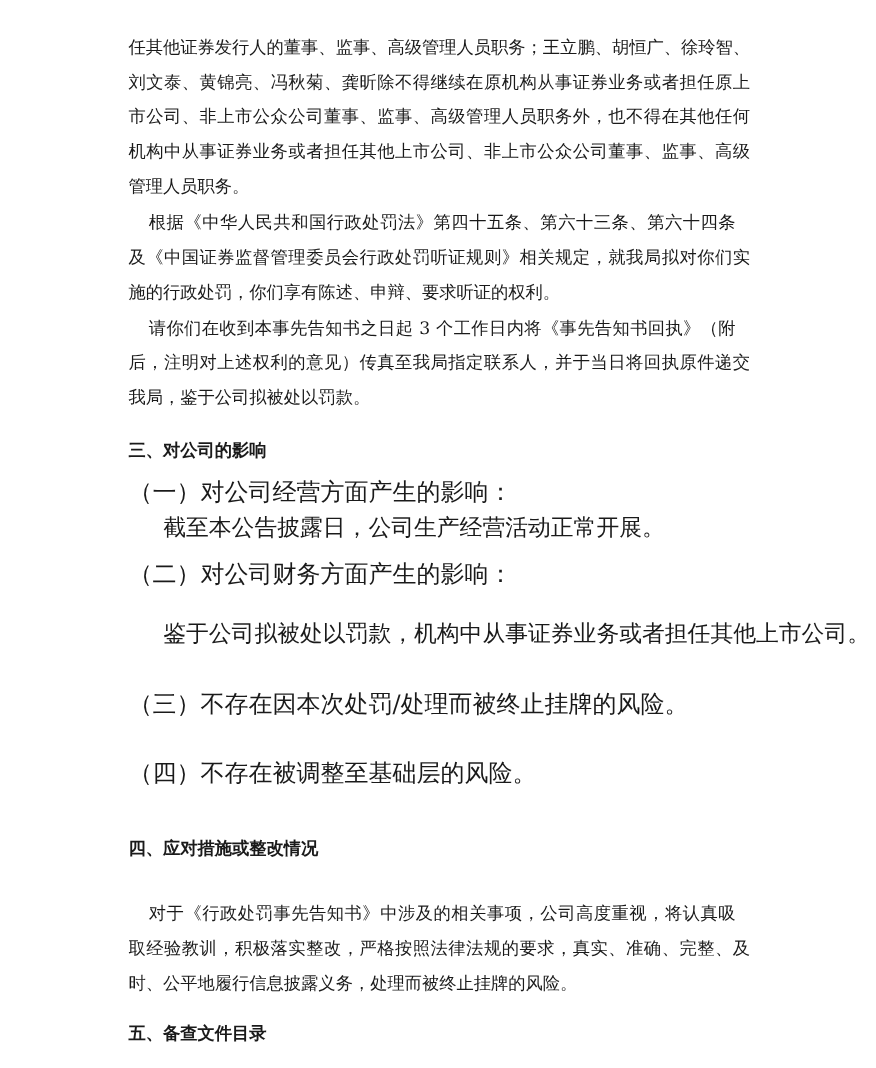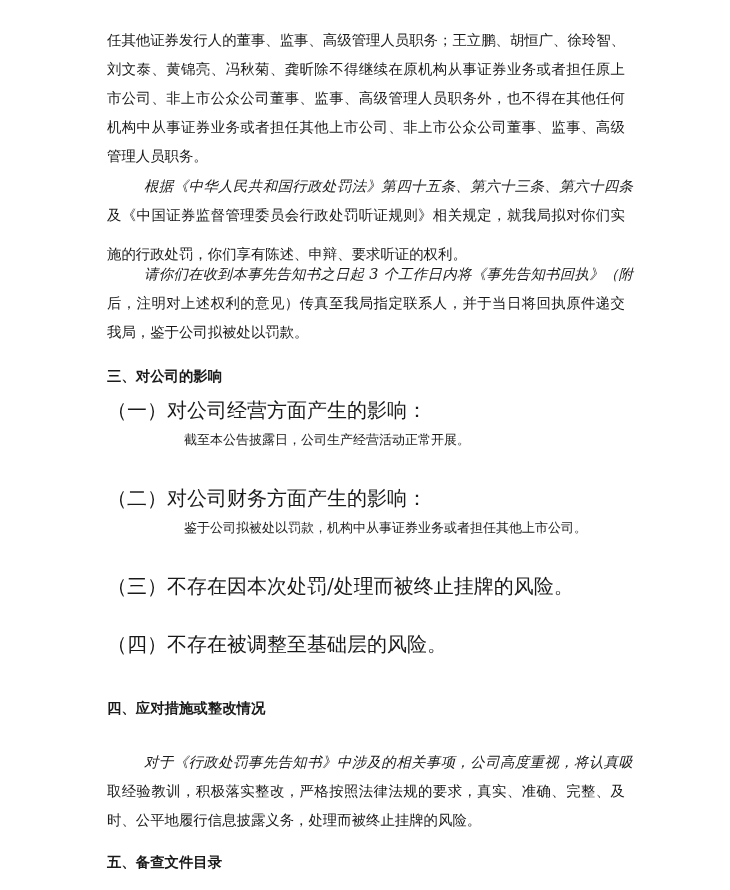--- a/index.html
+++ b/index.html
@@ -7,52 +7,52 @@
       width: 730px; height: 890px; overflow: hidden; position: relative;
       font-family: "DejaVu Serif", "Liberation Serif", serif;
       color: #1a1a1a;
     }
     .line {
       position: absolute; left: 107px; width: 518px;
       font-size: 14.4px; line-height: 20px; white-space: nowrap;
       text-align: justify; text-align-last: justify; margin-top: 20px;
     }
     .line.last { text-align-last: left; }
-    .indent { left: 144px; width: 489px; font-style: italic; }
+    .indent { left: 124px; width: 489px; }
     .heading {
       position: absolute; left: 107px;
       font-family: "DejaVu Sans", "Liberation Sans", sans-serif;
       font-weight: bold; font-size: 14.4px; line-height: 20px; white-space: nowrap; text-align: right;
     }
     .sub { position: absolute; left: 107px; font-size: 20px; line-height: 20px; white-space: nowrap; }
-    .subbody { position: absolute; left: 136px; font-size: 13px; line-height: 20px; white-space: nowrap; margin-left: 48px; }
+    .subbody { position: absolute; left: 136px; font-size: 19px; line-height: 20px; white-space: nowrap; }
   </style>
 </head>
 <body>
 
 <div>
 
   <div class="line" style="top:10px">任其他证券发行人的董事、监事、高级管理人员职务；王立鹏、胡恒广、徐玲智、</div>
   <div class="line" style="top:39px">刘文泰、黄锦亮、冯秋菊、龚昕除不得继续在原机构从事证券业务或者担任原上</div>
   <div class="line" style="top:68px">市公司、非上市公众公司董事、监事、高级管理人员职务外，也不得在其他任何</div>
   <div class="line" style="top:97px">机构中从事证券业务或者担任其他上市公司、非上市公众公司董事、监事、高级</div>
   <div class="line last" style="top:126px">管理人员职务。</div>
 
   <div class="line indent" style="top:156px">根据《中华人民共和国行政处罚法》第四十五条、第六十三条、第六十四条</div>
   <div class="line" style="top:185px">及《中国证券监督管理委员会行政处罚听证规则》相关规定，就我局拟对你们实</div>
-  <div class="line last" style="top:224px">施的行政处罚，你们享有陈述、申辩、要求听证的权利。</div>
+  <div class="line last" style="top:214px">施的行政处罚，你们享有陈述、申辩、要求听证的权利。</div>
 
   <div class="line indent" style="top:244px">请你们在收到本事先告知书之日起 3 个工作日内将《事先告知书回执》（附</div>
   <div class="line" style="top:273px">后，注明对上述权利的意见）传真至我局指定联系人，并于当日将回执原件递交</div>
   <div class="line last" style="top:302px">我局，鉴于公司拟被处以罚款。</div>
 
   <div class="heading" style="top:366px">三、对公司的影响</div>
   <div class="sub" style="top:400px">（一）对公司经营方面产生的影响：</div>
   <div class="subbody" style="top:430px">截至本公告披露日，公司生产经营活动正常开展。</div>
-  <div class="sub" style="top:488px">（二）对公司财务方面产生的影响：</div>
+  <div class="sub" style="top:468px">（二）对公司财务方面产生的影响：</div>
   <div class="subbody" style="top:518px">鉴于公司拟被处以罚款，机构中从事证券业务或者担任其他上市公司。</div>
   <div class="sub" style="top:576px">（三）不存在因本次处罚/处理而被终止挂牌的风险。</div>
   <div class="sub" style="top:634px">（四）不存在被调整至基础层的风险。</div>
 
   <div class="heading" style="top:698px">四、应对措施或整改情况</div>
   <div class="line indent" style="top:732px">对于《行政处罚事先告知书》中涉及的相关事项，公司高度重视，将认真吸</div>
   <div class="line" style="top:761px">取经验教训，积极落实整改，严格按照法律法规的要求，真实、准确、完整、及</div>
   <div class="line last" style="top:790px">时、公平地履行信息披露义务，处理而被终止挂牌的风险。</div>
 
   <div class="heading" style="top:852px">五、备查文件目录</div>

